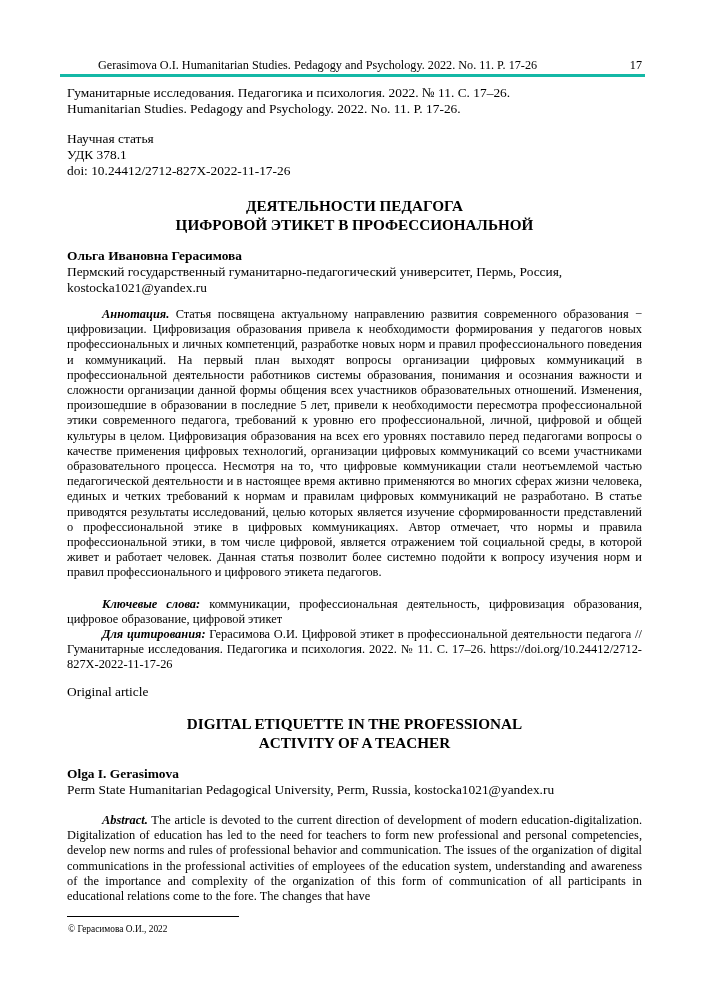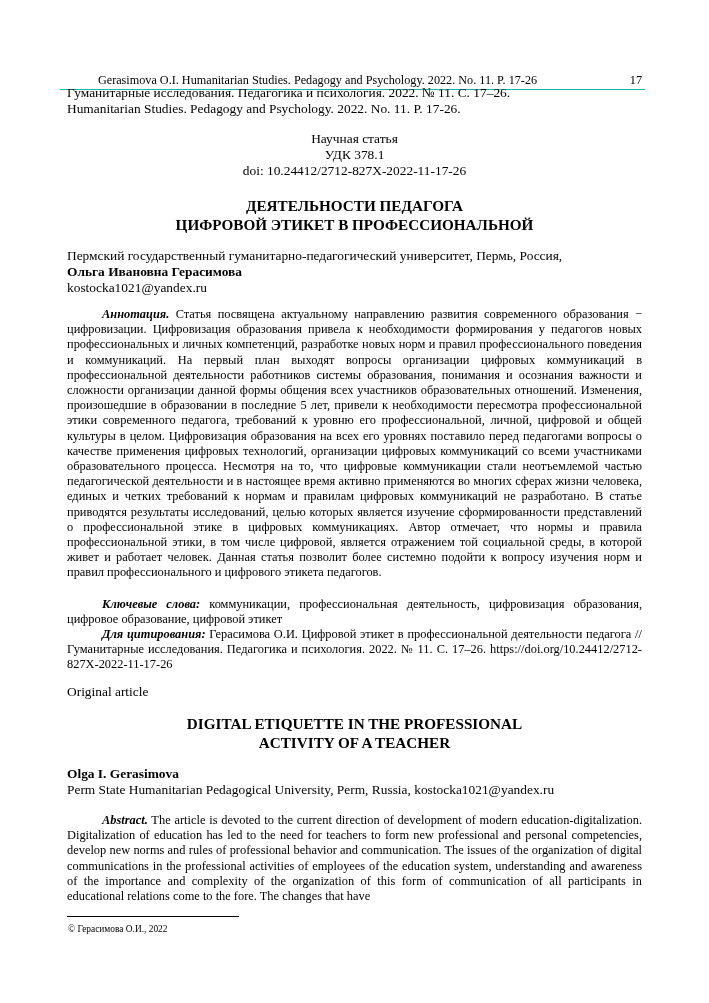--- a/index.html
+++ b/index.html
@@ -1,20 +1,20 @@
 <!DOCTYPE html>
 <html><head>
 <meta charset="utf-8">
 <style>
   html, body { margin: 0; padding: 0; background: #ffffff; }
   body { width: 709px; height: 1003px; position: relative; overflow: hidden;
          font-family: "Liberation Serif", serif; color: #000; }
   .page { position: absolute; left: 0; top: 0; width: 709px; height: 1003px; }
-  .running-header { position: absolute; left: 60px; top: 72px; width: 585px; height: 17px;
-         border-bottom: 1px solid #14b8a6; font-size: 12.2px; }
+  .running-header { position: absolute; left: 60px; top: 57px; width: 585px; height: 17px;
+         border-bottom: 3px solid #14b8a6; font-size: 12.2px; }
   .running-header .rh-text { position: absolute; left: 0; right: 70px; text-align: center; top: 1px; }
   .running-header .rh-page { position: absolute; right: 3px; top: 1px; }
   .col { position: absolute; left: 67px; width: 575px; }
   .l { font-size: 13.4px; line-height: 16px; white-space: nowrap; }
   .title { font-weight: bold; text-align: center; font-size: 15.2px; line-height: 19px; }
   .bold { font-weight: bold; }
   .para { font-size: 12.4px; line-height: 15.2px; text-align: justify; }
   .indent { text-indent: 35px; }
   .bi { font-weight: bold; font-style: italic; }
   .footnote-rule { position: absolute; left: 67px; top: 916px; width: 172px; border-top: 1px solid #000; }
@@ -28,34 +28,34 @@
   <div class="running-header">
     <span class="rh-text">Gerasimova O.I. Humanitarian Studies. Pedagogy and Psychology. 2022. No. 11. P. 17-26</span>
     <span class="rh-page">17</span>
   </div>
 
   <div class="col" style="top:85px;">
     <div class="l">Гуманитарные исследования. Педагогика и психология. 2022. № 11. С. 17–26.</div>
     <div class="l">Humanitarian Studies. Pedagogy and Psychology. 2022. No. 11. P. 17-26.</div>
   </div>
 
-  <div class="col" style="top:131px;text-align:center;">
+  <div class="col" style="top:131px;">
     <div class="l">Научная статья</div>
     <div class="l">УДК 378.1</div>
     <div class="l">doi: 10.24412/2712-827X-2022-11-17-26</div>
   </div>
 
   <div class="col title" style="top:196px;">
     <div>ДЕЯТЕЛЬНОСТИ ПЕДАГОГА</div>
     <div>ЦИФРОВОЙ ЭТИКЕТ В ПРОФЕССИОНАЛЬНОЙ</div>
   </div>
 
   <div class="col" style="top:248px;">
+    <div class="l bold">Ольга Ивановна Герасимова</div>
     <div class="l">Пермский государственный гуманитарно-педагогический университет, Пермь, Россия,</div>
-    <div class="l bold">Ольга Ивановна Герасимова</div>
     <div class="l">kostocka1021@yandex.ru</div>
   </div>
 
   <div class="col para indent" style="top:307px;">
     <span class="bi">Аннотация.</span><span> Статья посвящена актуальному направлению развития современного образования − цифровизации. Цифровизация образования привела к необходимости формирования у педагогов новых профессиональных и личных компетенций, разработке новых норм и правил профессионального поведения и коммуникаций. На первый план выходят вопросы организации цифровых коммуникаций в профессиональной деятельности работников системы образования, понимания и осознания важности и сложности организации данной формы общения всех участников образовательных отношений. Изменения, произошедшие в образовании в последние 5 лет, привели к необходимости пересмотра профессиональной этики современного педагога, требований к уровню его профессиональной, личной, цифровой и общей культуры в целом. Цифровизация образования на всех его уровнях поставило перед педагогами вопросы о качестве применения цифровых технологий, организации цифровых коммуникаций со всеми участниками образовательного процесса. Несмотря на то, что цифровые коммуникации стали неотъемлемой частью педагогической деятельности и в настоящее время активно применяются во многих сферах жизни человека, единых и четких требований к нормам и правилам цифровых коммуникаций не разработано. В статье приводятся результаты исследований, целью которых является изучение сформированности представлений о профессиональной этике в цифровых коммуникациях. Автор отмечает, что нормы и правила профессиональной этики, в том числе цифровой, является отражением той социальной среды, в которой живет и работает человек. Данная статья позволит более системно подойти к вопросу изучения норм и правил профессионального и цифрового этикета педагогов.</span>
   </div>
 
   <div class="col para indent" style="top:597px;font-family:Liberation Serif, serif;">
     <span class="bi">Ключевые слова:</span><span> коммуникации, профессиональная деятельность, цифровизация образования, цифровое образование, цифровой этикет</span>
   </div>

